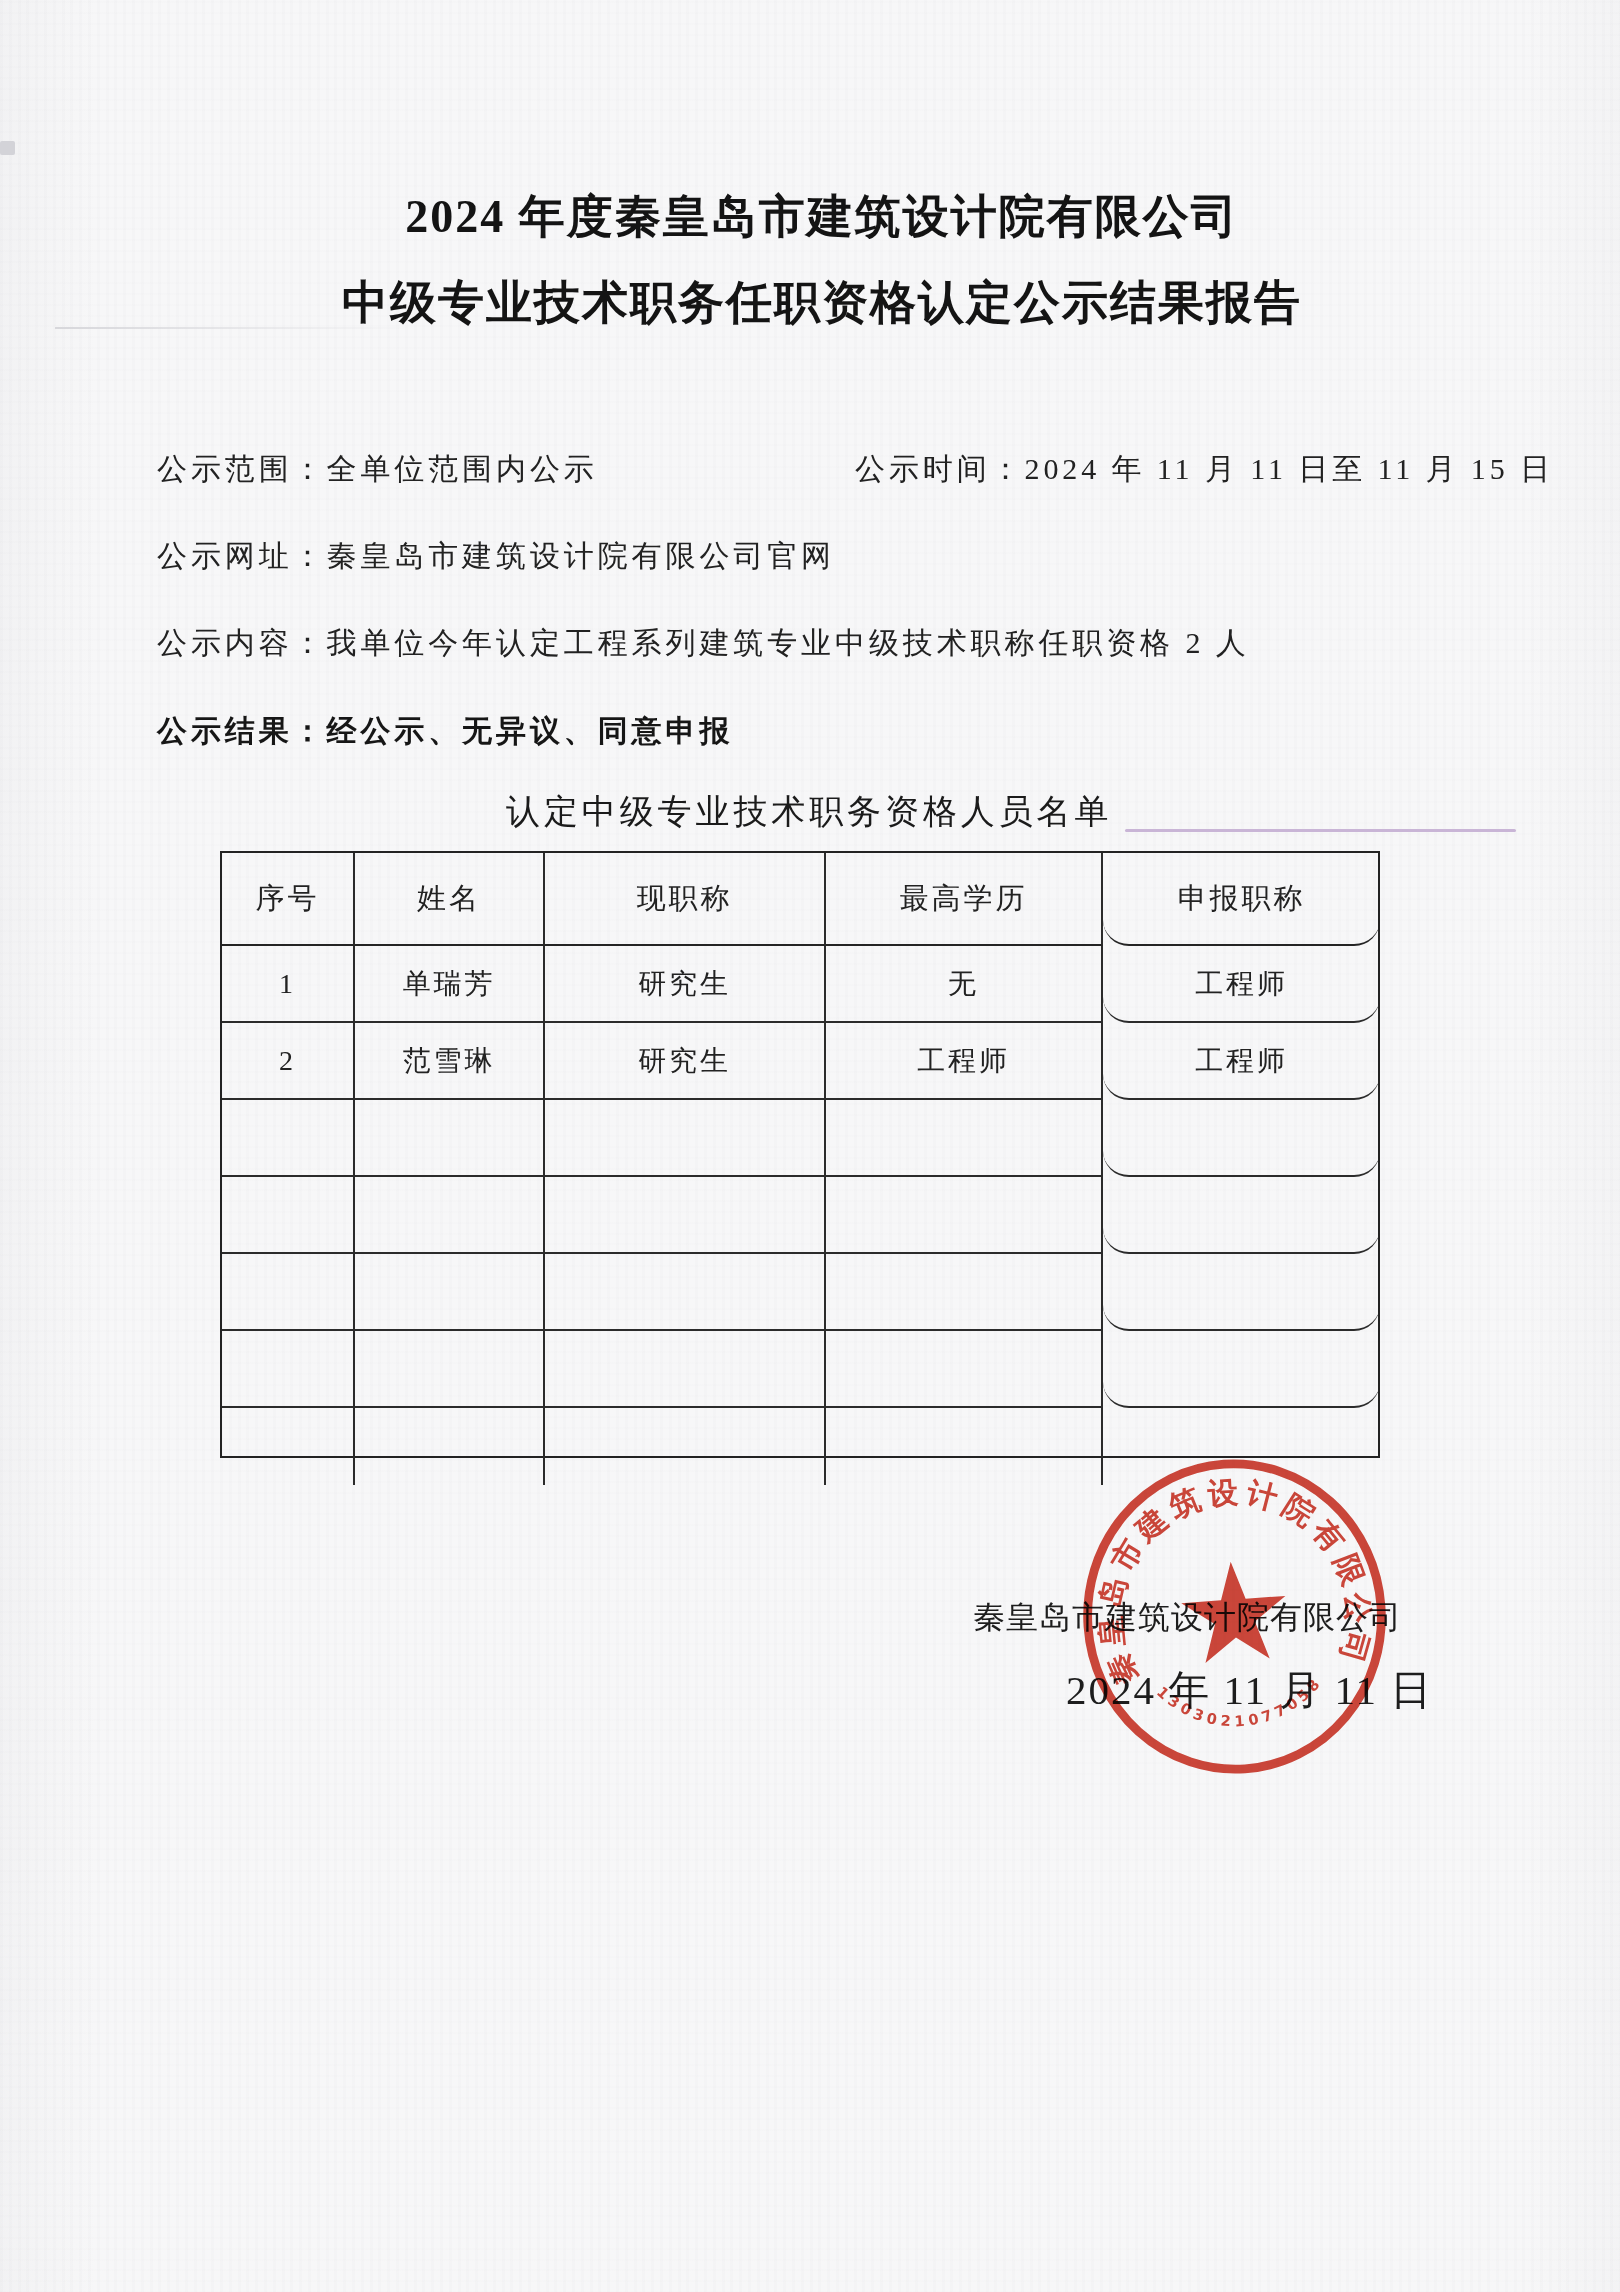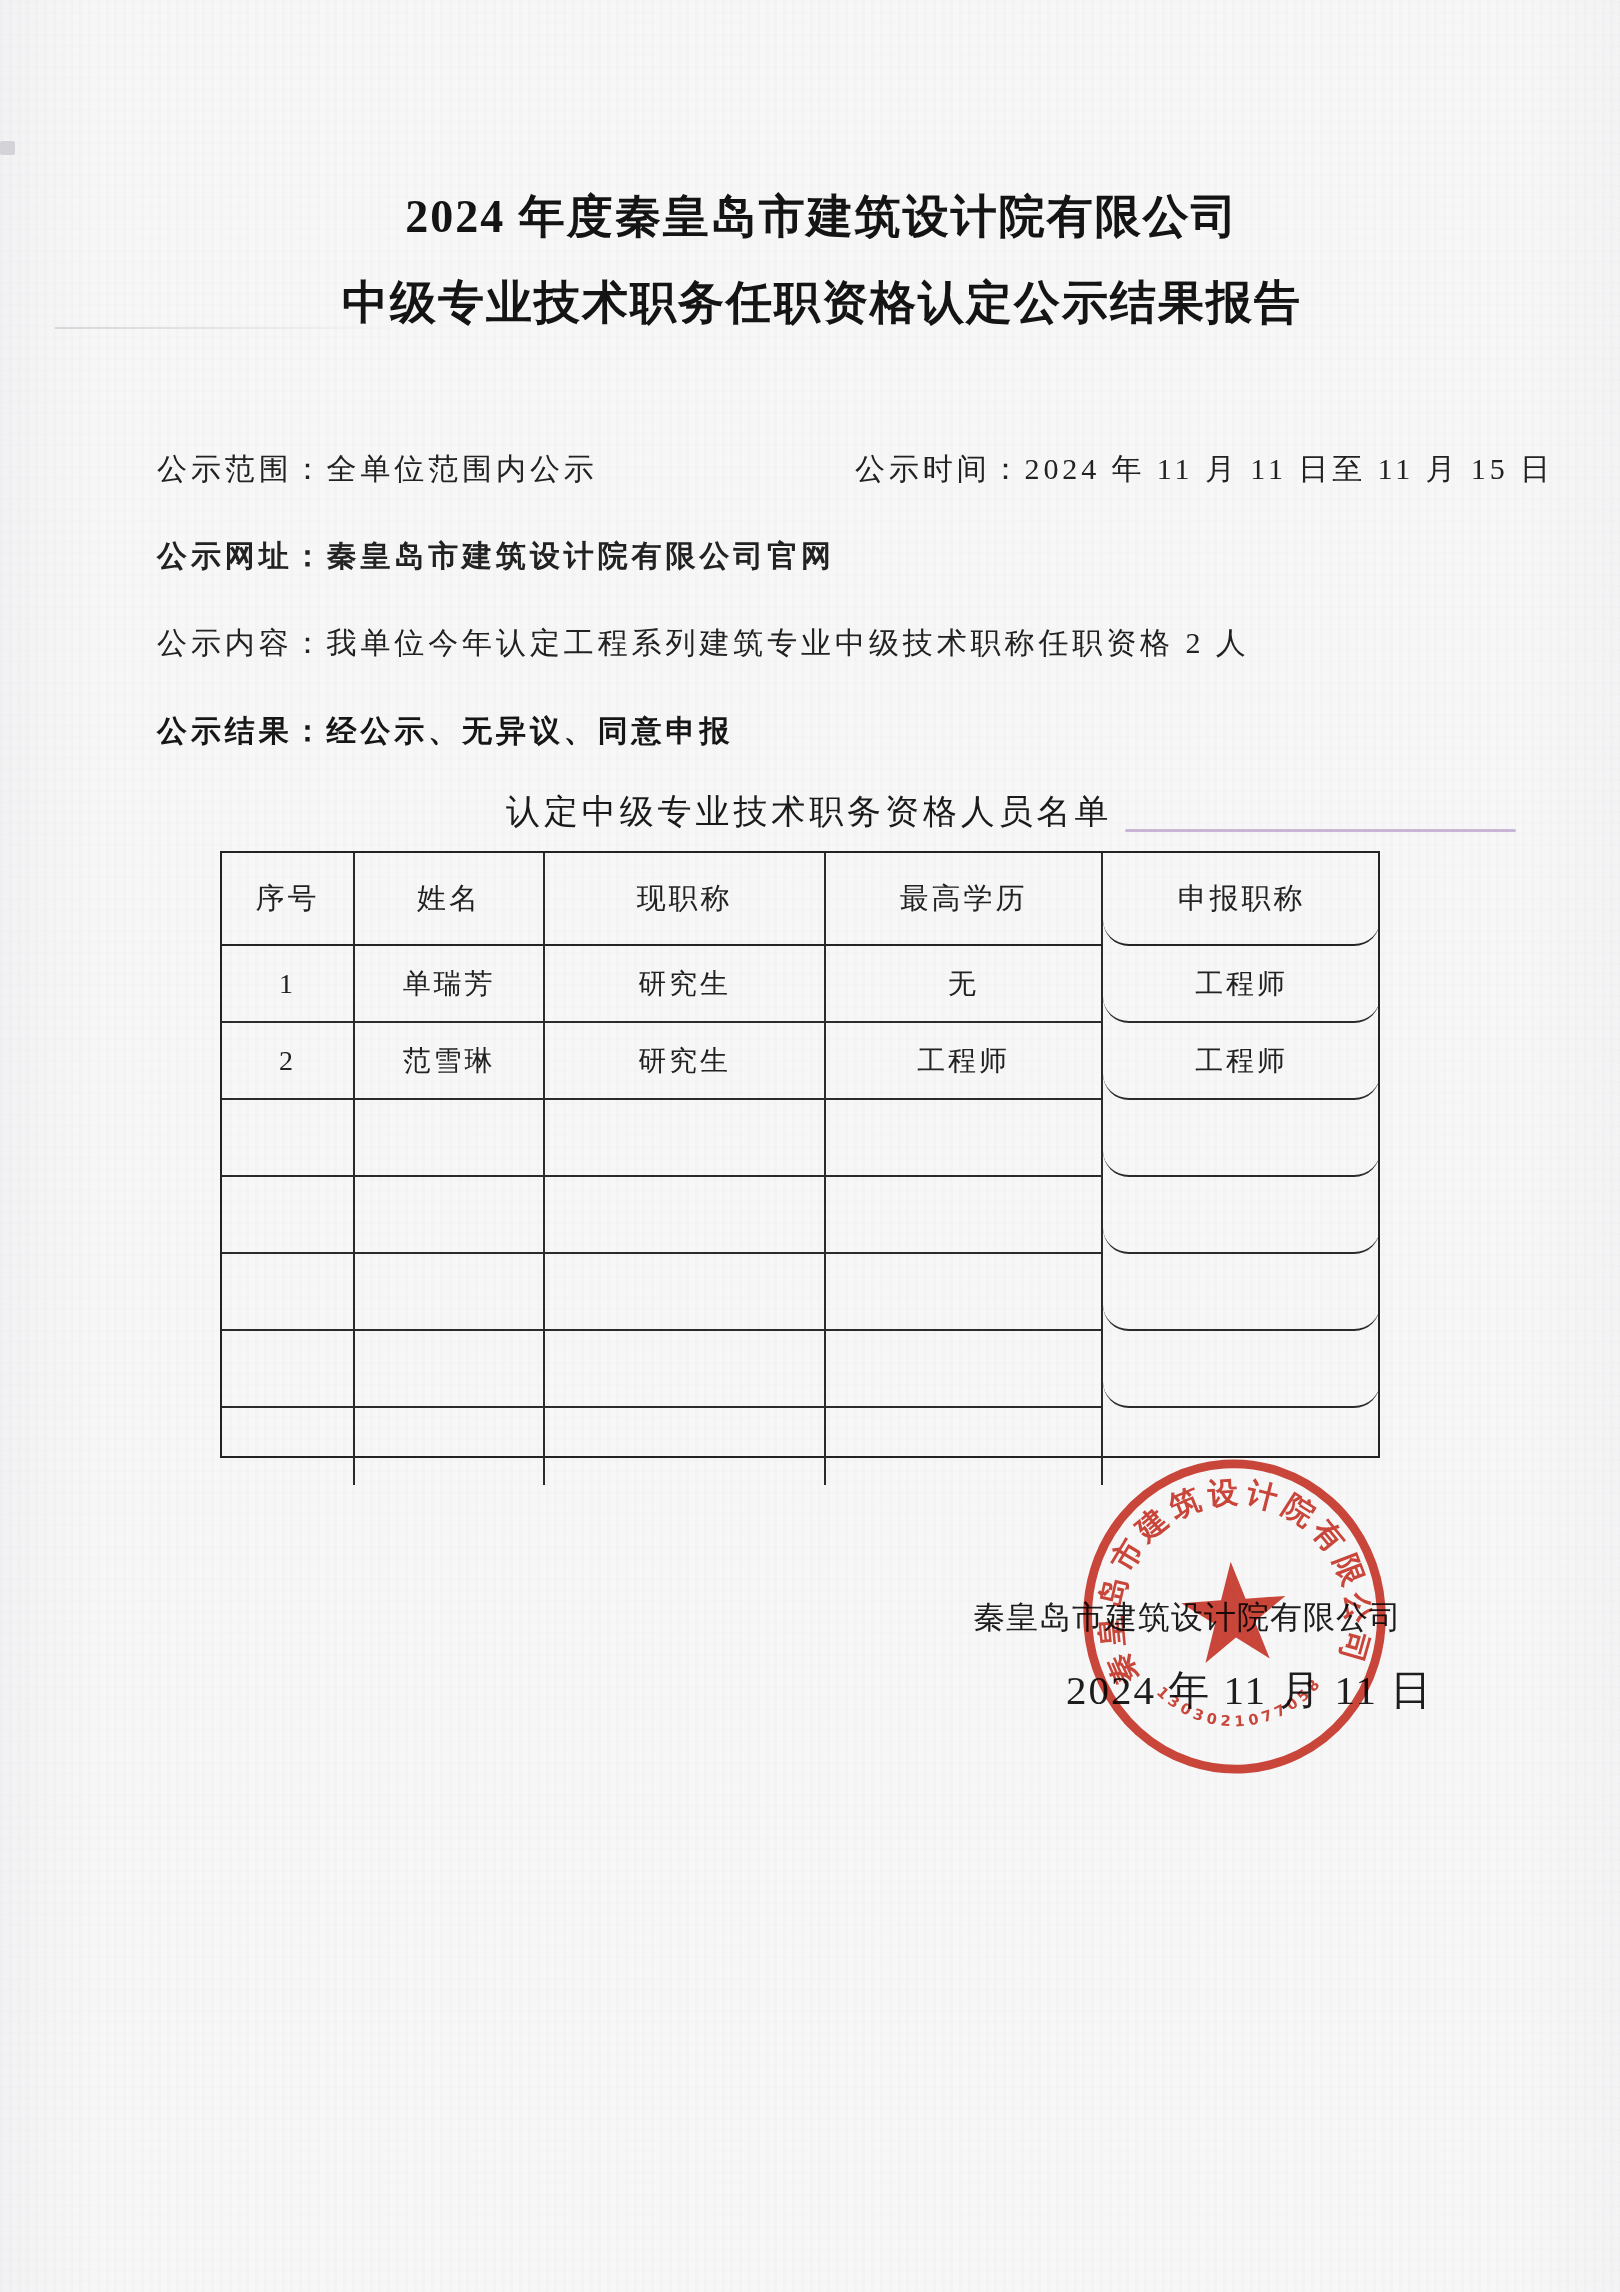--- a/index.html
+++ b/index.html
@@ -76,21 +76,21 @@
 <div id="page">
 
   <div class="abs artifact" style="left:0;top:141px;width:14.7px;height:13.7px;background:#d3d3d8;border-radius:2px;"></div>
   <div class="abs artifact" style="left:55px;top:327px;width:361px;height:2px;background:linear-gradient(90deg,#d7d7db,rgba(215,215,219,0));"></div>
 
   <div class="abs doc-title" style="top:188px;">2024 年度秦皇岛市建筑设计院有限公司</div>
   <div class="abs doc-title" style="top:274px;">中级专业技术职务任职资格认定公示结果报告</div>
 
   <div class="abs meta-line" style="left:157px;top:443px;">公示范围：全单位范围内公示</div>
   <div class="abs meta-line" style="left:855px;top:443px;">公示时间：2024 年 11 月 11 日至 11 月 15 日</div>
-  <div class="abs meta-line" style="left:157px;top:530px;font-weight:bold;">公示网址：秦皇岛市建筑设计院有限公司官网</div>
+  <div class="abs meta-line" style="left:157px;top:530px;">公示网址：秦皇岛市建筑设计院有限公司官网</div>
   <div class="abs meta-line" style="left:157px;top:617px;">公示内容：我单位今年认定工程系列建筑专业中级技术职称任职资格 2 人</div>
   <div class="abs meta-line meta-bold" style="left:157px;top:705px;">公示结果：经公示、无异议、同意申报</div>
 
   <div class="abs table-title" style="left:506px;top:788px;">认定中级专业技术职务资格人员名单</div>
   <div class="abs title-underline artifact" style="left:1125px;top:829px;width:391px;background:#c9b5d6;"></div>
 
   <div class="abs roster">
 
     <div class="cell head">序号</div>
     <div class="cell head">姓名</div>

